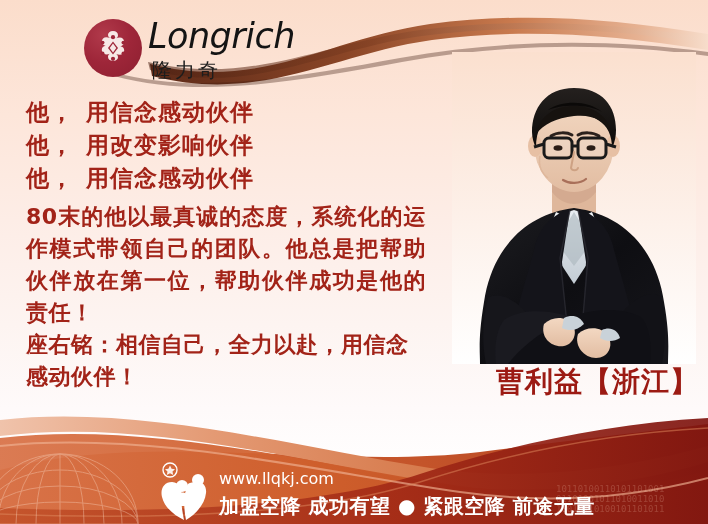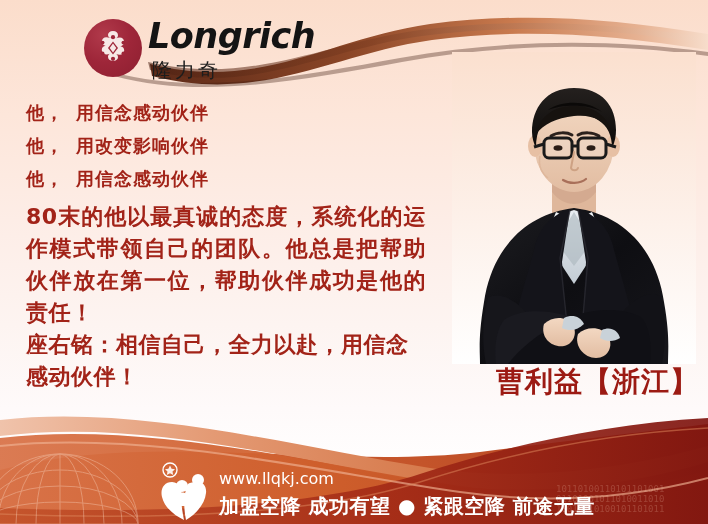--- a/index.html
+++ b/index.html
@@ -33,21 +33,21 @@
     width: 58px; height: 58px;
     border-radius: 50%;
     background: radial-gradient(circle at 34% 28%, #b13a4b 0%, #9e2639 48%, #8d1f30 100%);
   }
   .logo-mark svg { position: absolute; left: 7px; top: 7px; }
   .logo-word {
     position: absolute;
     left: 64px; top: 0px;
     font-family: "DejaVu Sans", "Liberation Sans", sans-serif;
     font-size: 35px;
-    font-weight: 700;
+    font-weight: 400;
     font-style: italic;
     letter-spacing: -0.5px;
     color: #141414;
     line-height: 40px;
     white-space: nowrap;
   }
   .logo-sub {
     position: absolute;
     left: 68px; top: 42px;
     font-size: 20px;
@@ -60,21 +60,21 @@
 
   
   .copy {
     position: absolute;
     left: 26px;
     top: 96px;
     width: 420px;
   }
   .slogan-line {
     font-family: "DejaVu Sans", "Liberation Sans", sans-serif;
-    font-size: 18px;
+    font-size: 23px;
     font-weight: 700;
     color: #a22318;
     line-height: 33px;
     letter-spacing: 1px;
     white-space: nowrap;
   }
   .slogan-line .he { margin-right: 12px; }
   .para {
     margin-top: 6px;
     font-family: "DejaVu Sans", "Liberation Sans", sans-serif;

